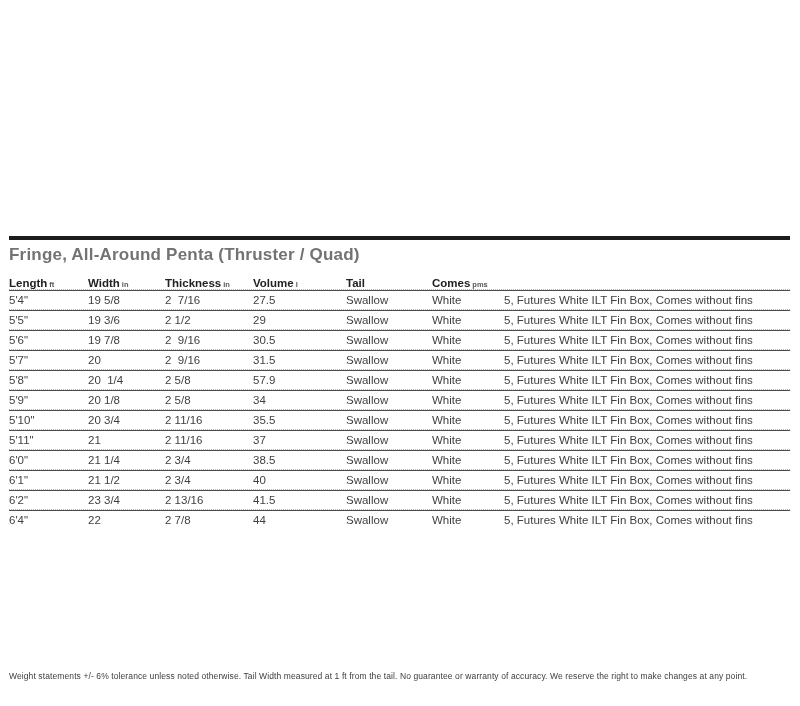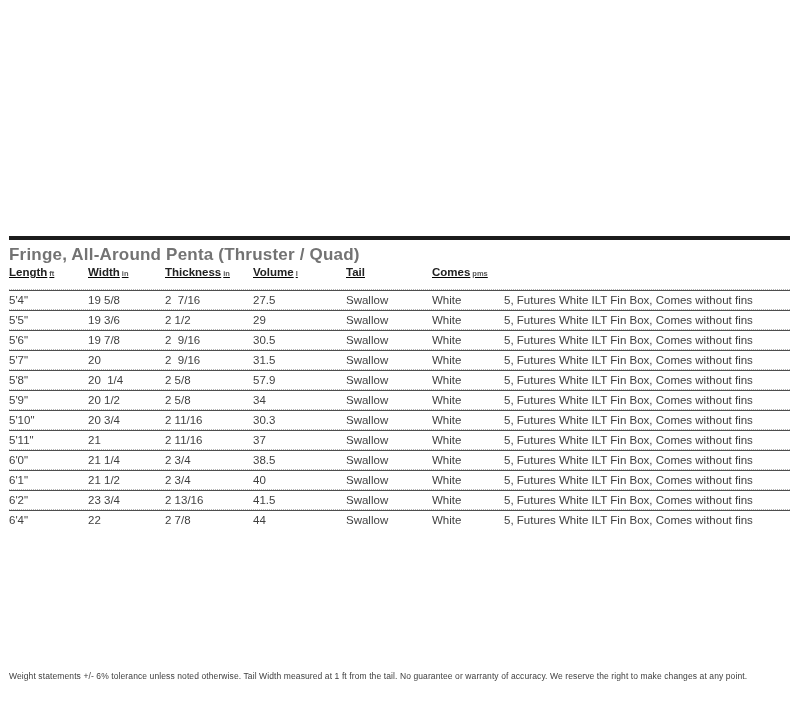--- a/index.html
+++ b/index.html
@@ -30,22 +30,21 @@
     height: 22px;
     line-height: 22px;
     font-size: 17px;
     font-weight: bold;
     letter-spacing: 0.2px;
     color: #737373;
   }
   .hdr-row {
     display: flex;
     height: 23px;
-    align-items: flex-start;
-    text-decoration: underline;
+    align-items: flex-end;
   }
   .hdr-cell {
     font-size: 11.5px;
     font-weight: bold;
     color: #222222;
     white-space: pre;
   }
   .unit {
     font-size: 7.5px;
     font-weight: bold;
@@ -107,23 +106,23 @@
         <div class="row"><div class="c0">5'4"</div><div class="c1">19 5/8</div><div class="c2">2  7/16</div><div class="c3">27.5</div><div class="c4">Swallow</div><div class="c5">White</div><div class="c6">5, Futures White ILT Fin Box, Comes without fins</div></div>
         <div class="sep"></div>
         <div class="row"><div class="c0">5'5"</div><div class="c1">19 3/6</div><div class="c2">2 1/2</div><div class="c3">29</div><div class="c4">Swallow</div><div class="c5">White</div><div class="c6">5, Futures White ILT Fin Box, Comes without fins</div></div>
         <div class="sep"></div>
         <div class="row"><div class="c0">5'6"</div><div class="c1">19 7/8</div><div class="c2">2  9/16</div><div class="c3">30.5</div><div class="c4">Swallow</div><div class="c5">White</div><div class="c6">5, Futures White ILT Fin Box, Comes without fins</div></div>
         <div class="sep"></div>
         <div class="row"><div class="c0">5'7"</div><div class="c1">20</div><div class="c2">2  9/16</div><div class="c3">31.5</div><div class="c4">Swallow</div><div class="c5">White</div><div class="c6">5, Futures White ILT Fin Box, Comes without fins</div></div>
         <div class="sep"></div>
         <div class="row"><div class="c0">5'8"</div><div class="c1">20  1/4</div><div class="c2">2 5/8</div><div class="c3">57.9</div><div class="c4">Swallow</div><div class="c5">White</div><div class="c6">5, Futures White ILT Fin Box, Comes without fins</div></div>
         <div class="sep"></div>
-        <div class="row"><div class="c0">5'9"</div><div class="c1">20 1/2</div><div class="c2">2 5/8</div><div class="c3">34</div><div class="c4">Swallow</div><div class="c5">White</div><div class="c6">5, Futures White ILT Fin Box, Comes without fins</div></div>
+        <div class="row"><div class="c0">5'9"</div><div class="c1">20 1/8</div><div class="c2">2 5/8</div><div class="c3">34</div><div class="c4">Swallow</div><div class="c5">White</div><div class="c6">5, Futures White ILT Fin Box, Comes without fins</div></div>
         <div class="sep"></div>
-        <div class="row"><div class="c0">5'10"</div><div class="c1">20 3/4</div><div class="c2">2 11/16</div><div class="c3">30.3</div><div class="c4">Swallow</div><div class="c5">White</div><div class="c6">5, Futures White ILT Fin Box, Comes without fins</div></div>
+        <div class="row"><div class="c0">5'10"</div><div class="c1">20 3/4</div><div class="c2">2 11/16</div><div class="c3">35.5</div><div class="c4">Swallow</div><div class="c5">White</div><div class="c6">5, Futures White ILT Fin Box, Comes without fins</div></div>
         <div class="sep"></div>
         <div class="row"><div class="c0">5'11"</div><div class="c1">21</div><div class="c2">2 11/16</div><div class="c3">37</div><div class="c4">Swallow</div><div class="c5">White</div><div class="c6">5, Futures White ILT Fin Box, Comes without fins</div></div>
         <div class="sep"></div>
         <div class="row"><div class="c0">6'0"</div><div class="c1">21 1/4</div><div class="c2">2 3/4</div><div class="c3">38.5</div><div class="c4">Swallow</div><div class="c5">White</div><div class="c6">5, Futures White ILT Fin Box, Comes without fins</div></div>
         <div class="sep"></div>
         <div class="row"><div class="c0">6'1"</div><div class="c1">21 1/2</div><div class="c2">2 3/4</div><div class="c3">40</div><div class="c4">Swallow</div><div class="c5">White</div><div class="c6">5, Futures White ILT Fin Box, Comes without fins</div></div>
         <div class="sep"></div>
         <div class="row"><div class="c0">6'2"</div><div class="c1">23 3/4</div><div class="c2">2 13/16</div><div class="c3">41.5</div><div class="c4">Swallow</div><div class="c5">White</div><div class="c6">5, Futures White ILT Fin Box, Comes without fins</div></div>
         <div class="sep"></div>
         <div class="row"><div class="c0">6'4"</div><div class="c1">22</div><div class="c2">2 7/8</div><div class="c3">44</div><div class="c4">Swallow</div><div class="c5">White</div><div class="c6">5, Futures White ILT Fin Box, Comes without fins</div></div>

